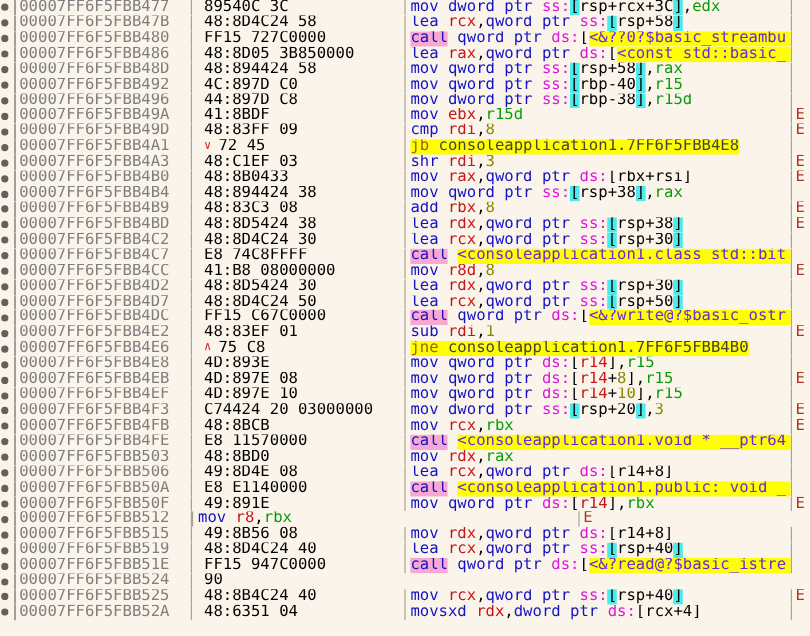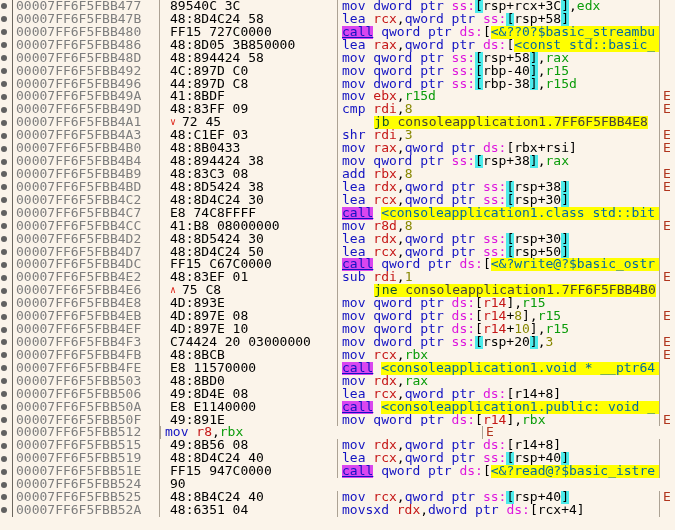--- a/index.html
+++ b/index.html
@@ -24,24 +24,24 @@
         display:flex;align-items:center;}
   .arrow{color:#DF2B20;font-size:10px;}
   .m{color:#1313C2;}
   .r{color:#C51717;}
   .g{color:#0B9C0B;}
   .n{color:#878700;}
   .s{color:#DD16DD;}
   .p{color:#000;}
   .y{color:#7E7E7E;}
   .k{color:#000;background:#4CEBEB;}
-  .cm{color:#1313C2;background:#d946ef;text-decoration:underline;}
-  .j{color:#14532d;background:#FFFF00;margin-left:32px;}
+  .cm{color:#1313C2;background:#f9a8d4;}
+  .j{color:#a16207;background:#FFFF00;}
   .jt{color:#46423A;background:#FFFF00;}
-  .yr{color:#0369a1;background:#FFFF00;}
+  .yr{color:#6d28d9;background:#FFFF00;}
   .fill{flex:1;align-self:stretch;background:#FFFF00;}
 </style>
 </head>
 <body>
 
 <div id="view">
     <div class="row"><div class="gut"><span class="dot"></span></div><div class="addr">00007FF6F5FBB477</div><div class="bytes"><span>89540C 3C</span></div><div class="instr"><span class="m">mov dword ptr </span><span class="s">ss:</span><span class="k">[</span><span class="p">rsp+rcx+3C</span><span class="k">]</span><span class="p">,</span><span class="g">edx</span></div><div class="comm"></div></div>
     <div class="row"><div class="gut"><span class="dot"></span></div><div class="addr">00007FF6F5FBB47B</div><div class="bytes"><span>48:8D4C24 58</span></div><div class="instr"><span class="m">lea </span><span class="r">rcx</span><span class="p">,</span><span class="m">qword ptr </span><span class="s">ss:</span><span class="k">[</span><span class="p">rsp+58</span><span class="k">]</span></div><div class="comm"></div></div>
     <div class="row"><div class="gut"><span class="dot"></span></div><div class="addr">00007FF6F5FBB480</div><div class="bytes"><span>FF15 727C0000</span></div><div class="instr"><span class="cm">call</span><span class="p"> </span><span class="m">qword ptr </span><span class="s">ds:</span><span class="p">[</span><span class="yr">&lt;&amp;??0?$basic_streambu</span><span class="fill"></span></div><div class="comm"></div></div>
     <div class="row"><div class="gut"><span class="dot"></span></div><div class="addr">00007FF6F5FBB486</div><div class="bytes"><span>48:8D05 3B850000</span></div><div class="instr"><span class="m">lea </span><span class="r">rax</span><span class="p">,</span><span class="m">qword ptr </span><span class="s">ds:</span><span class="p">[</span><span class="yr">&lt;const std::basic_</span><span class="fill"></span></div><div class="comm"></div></div>

